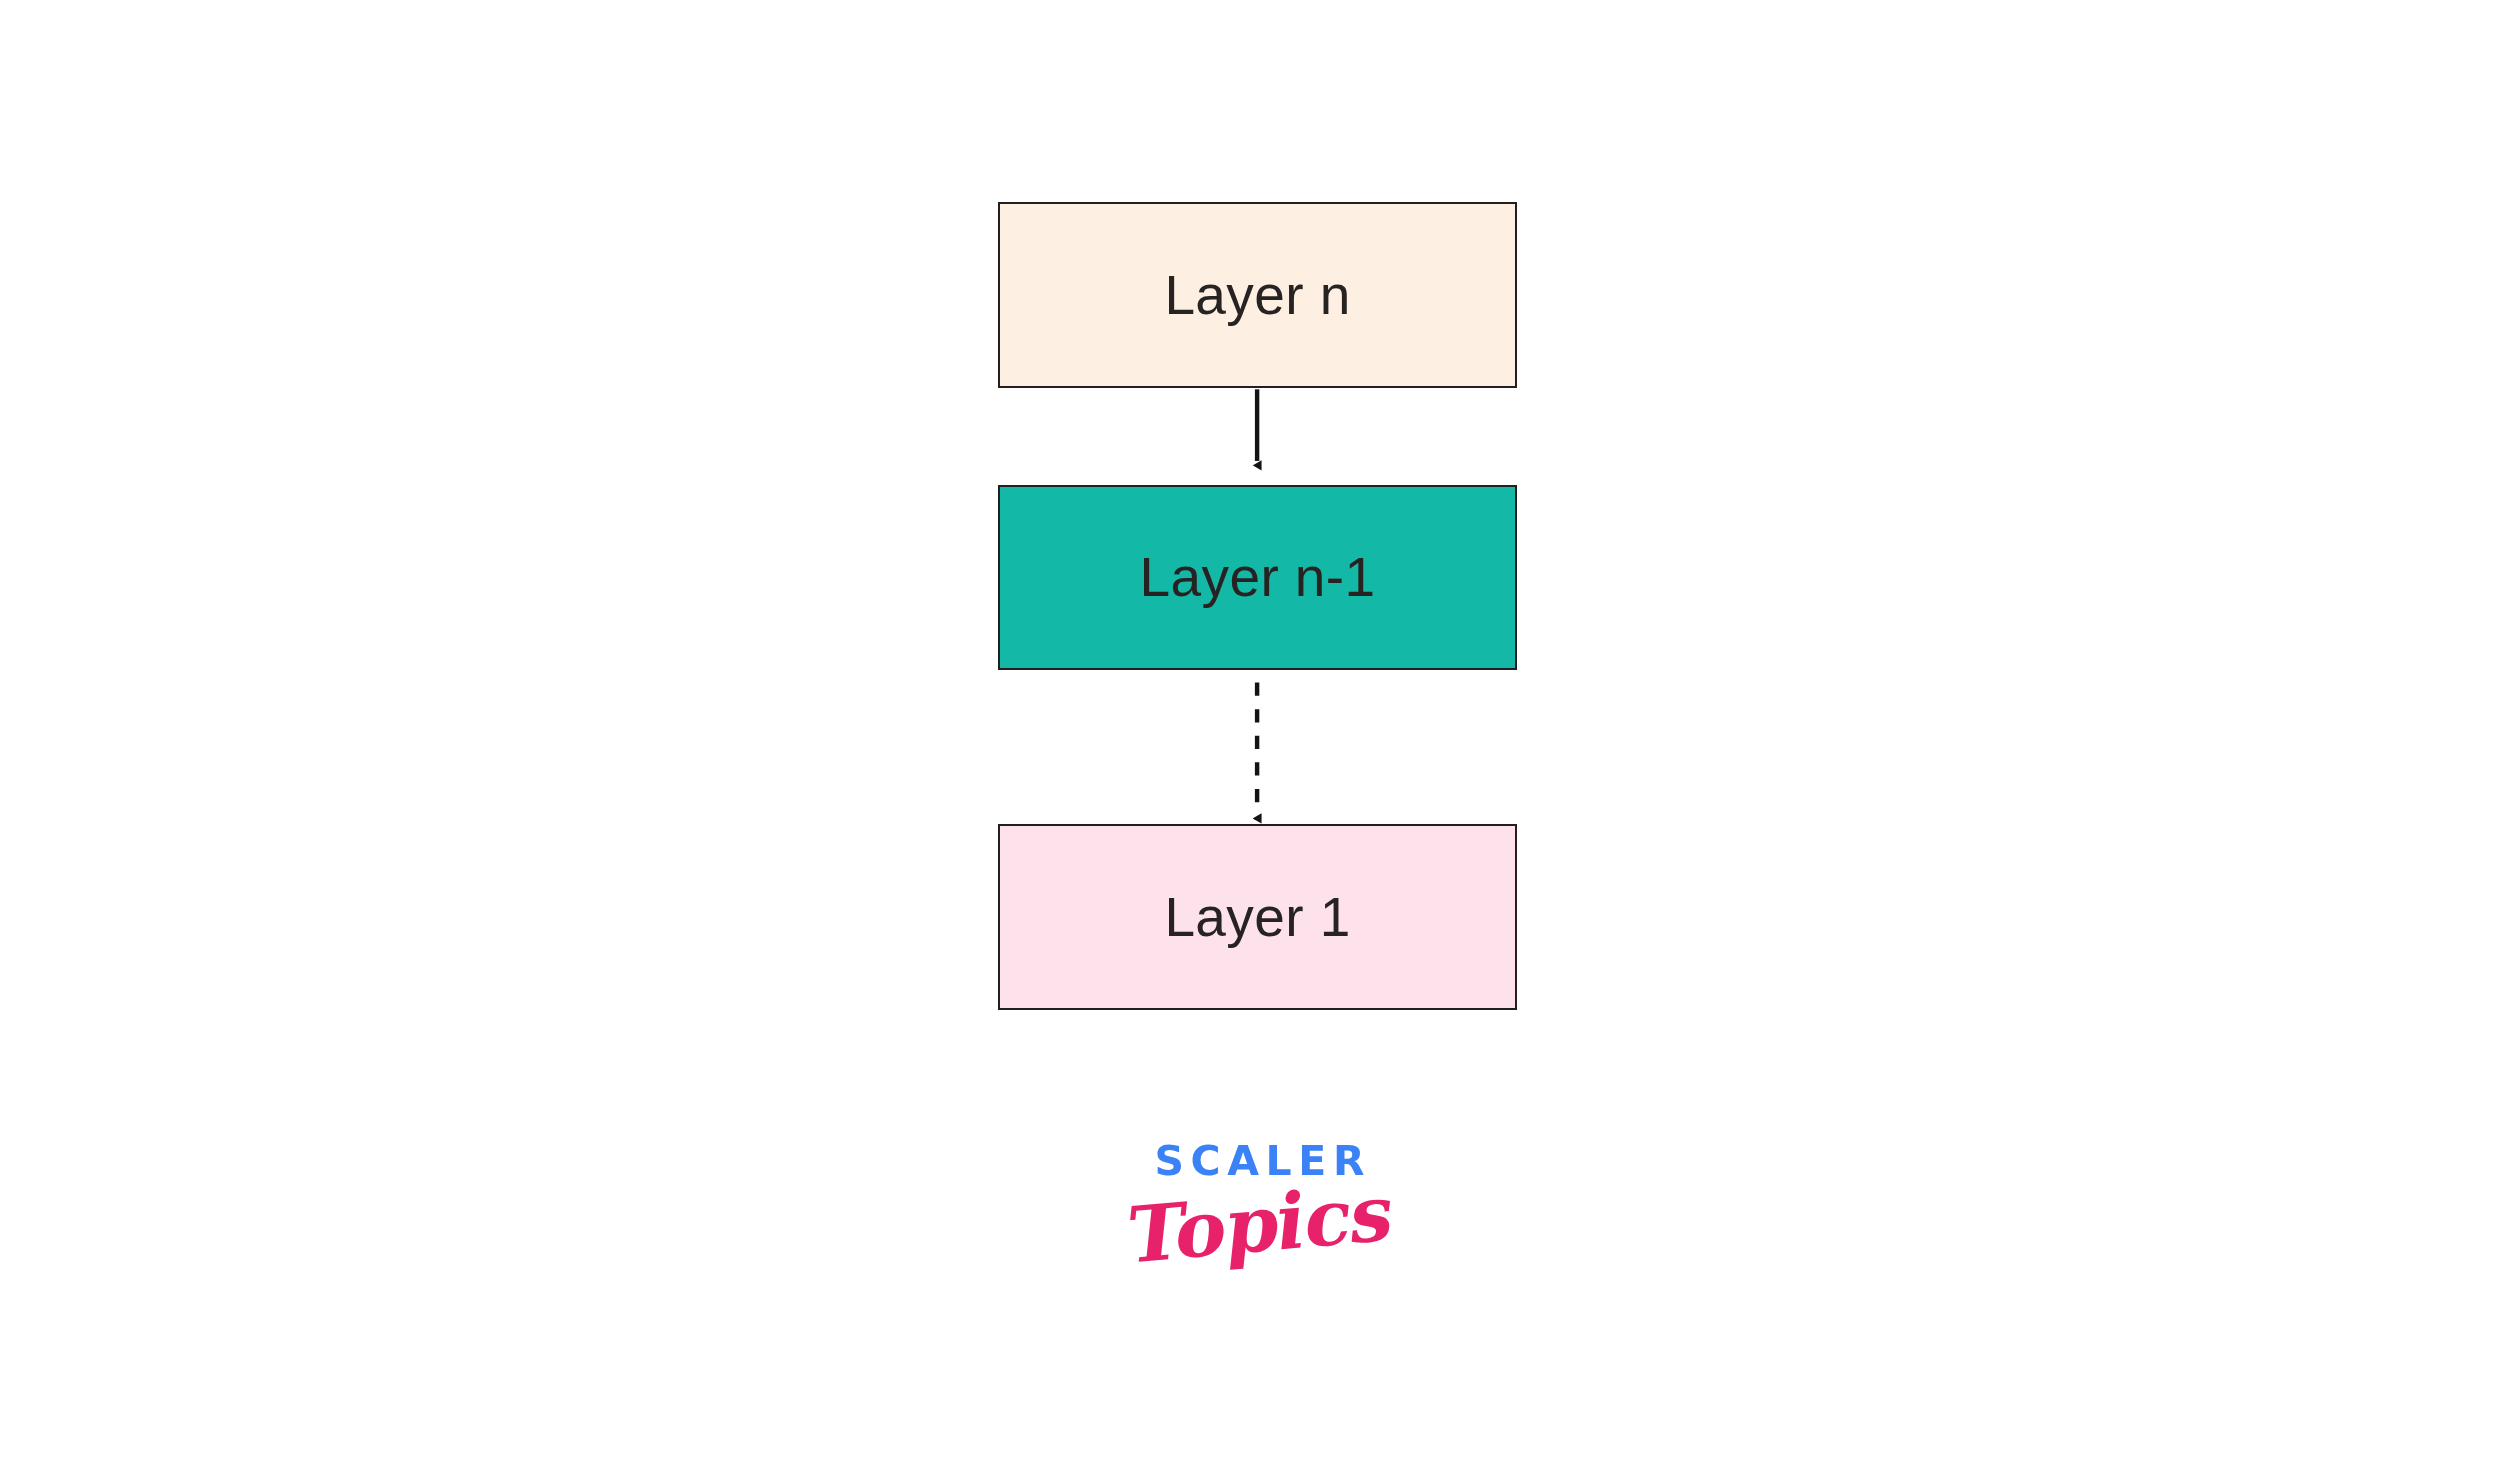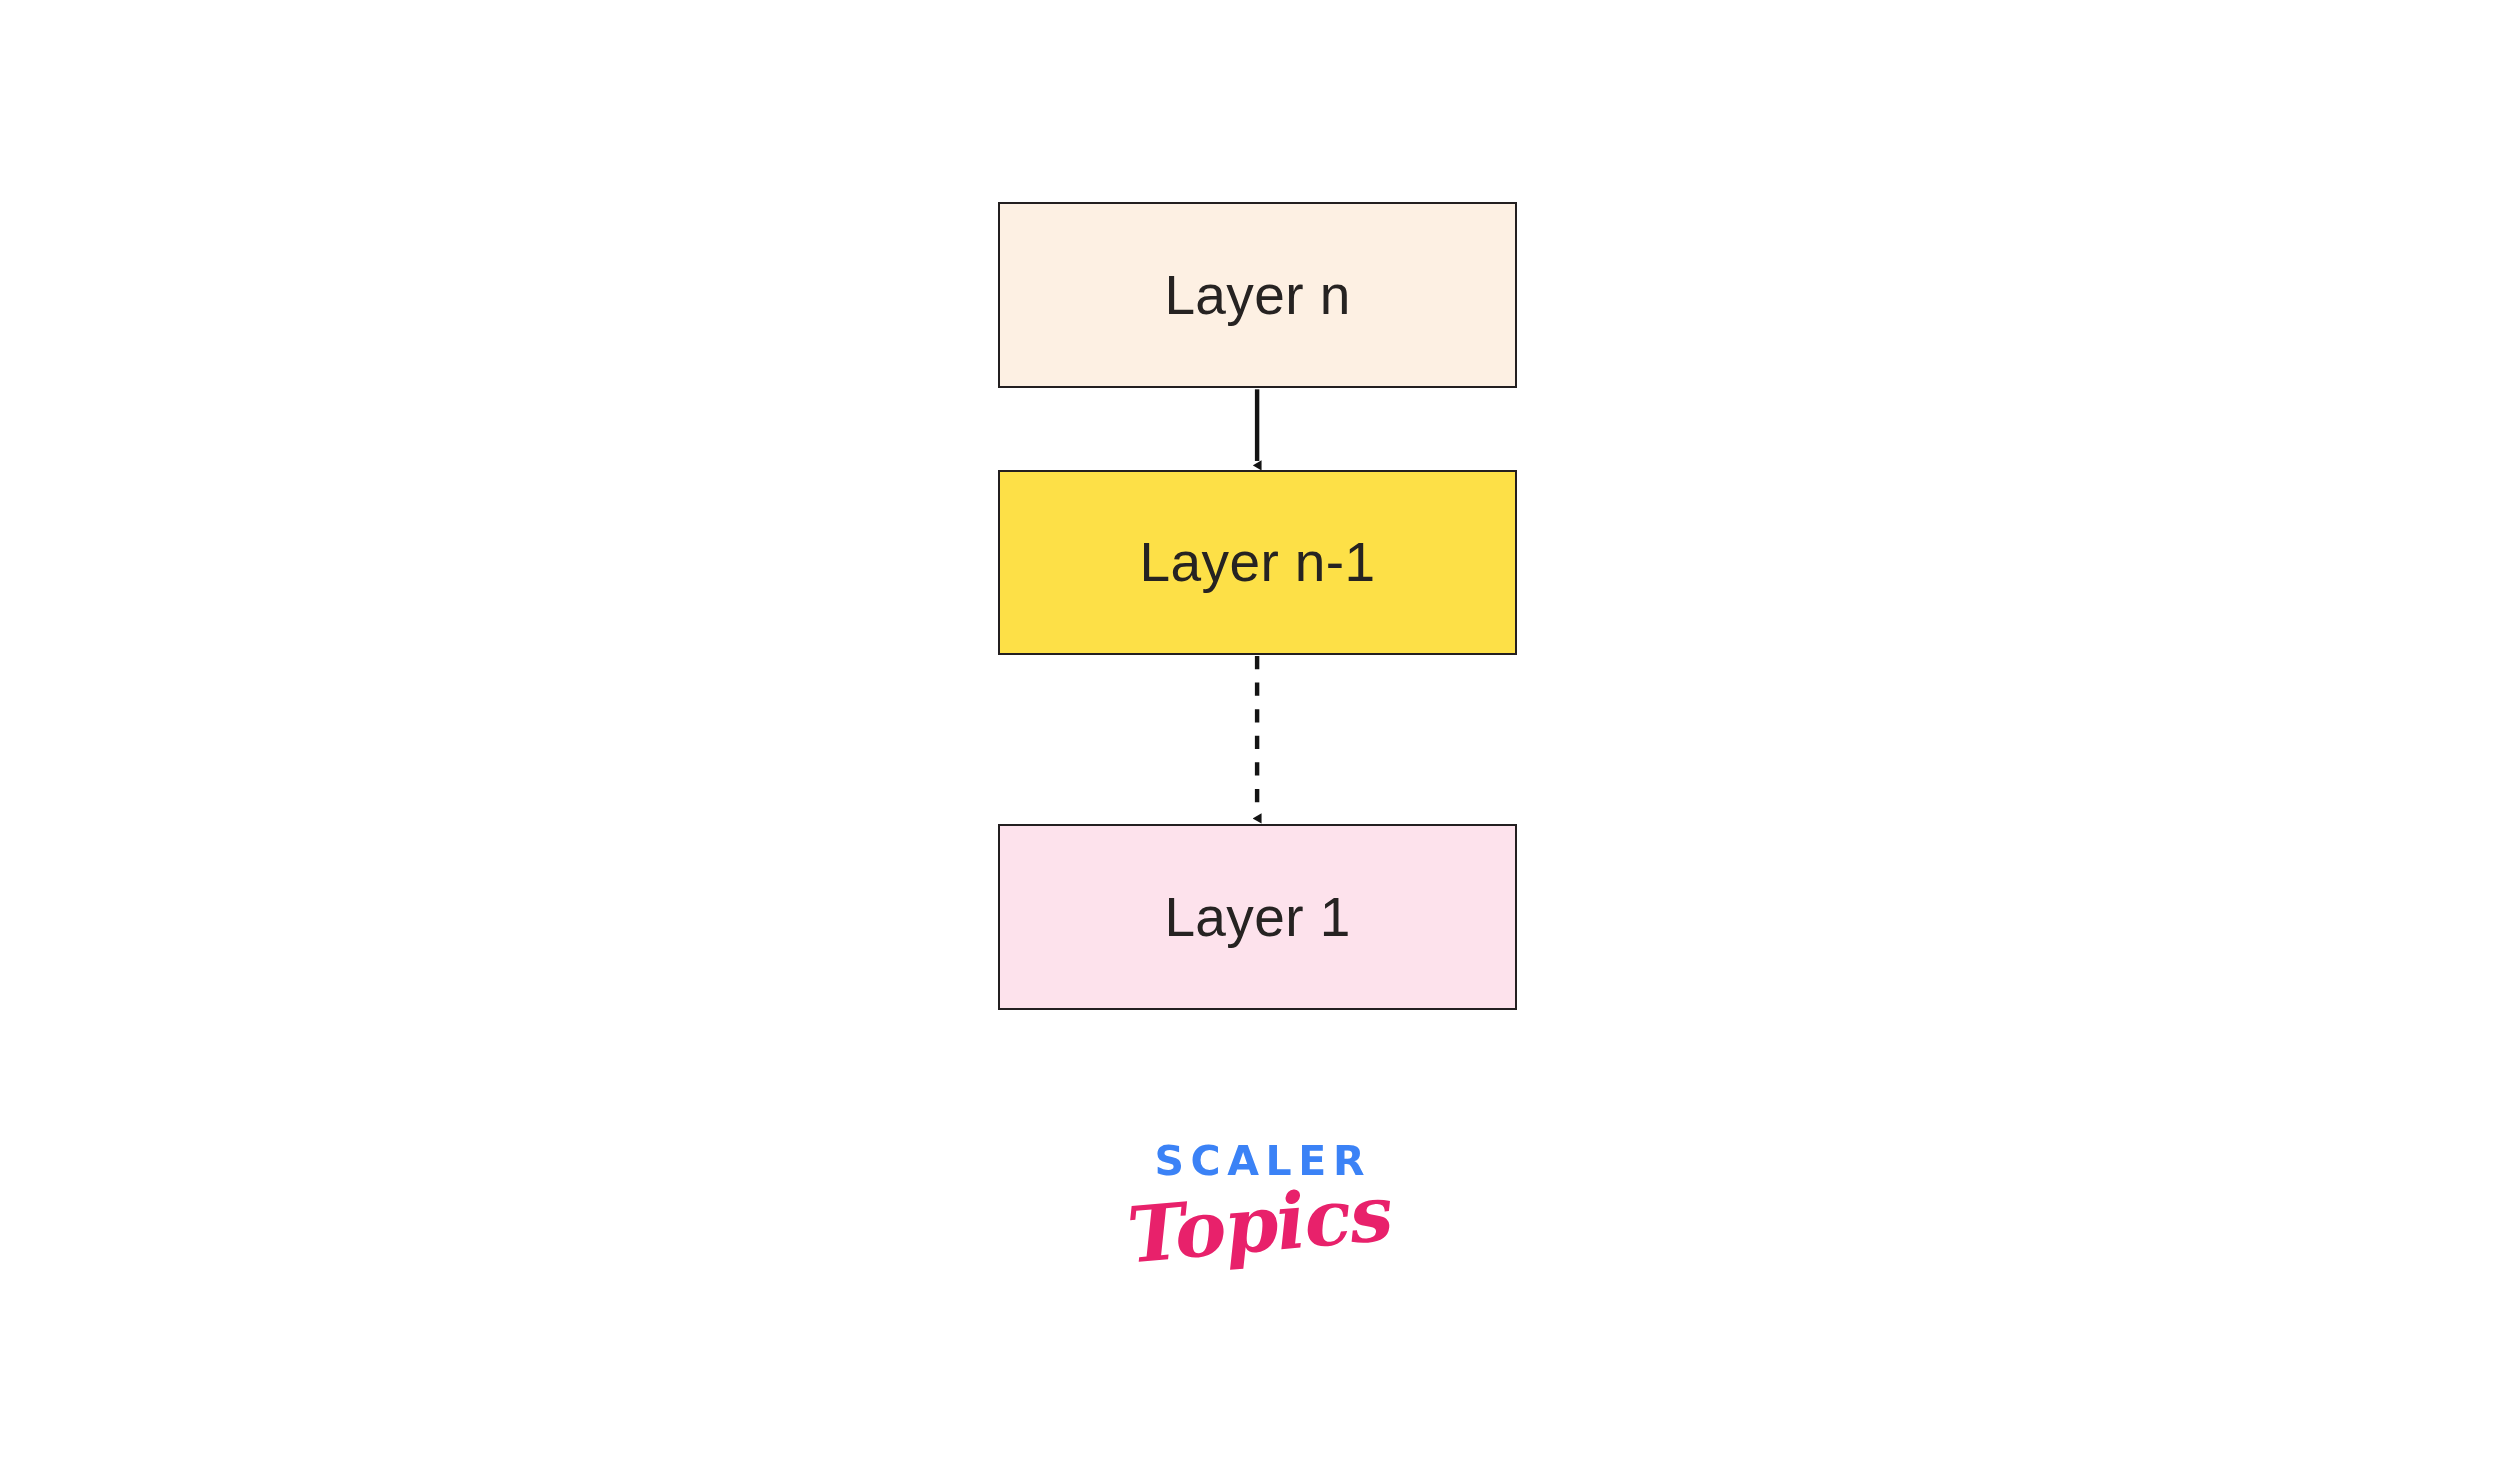--- a/index.html
+++ b/index.html
@@ -44,24 +44,24 @@
 
   #box-layer-n {
     left: 998px;
     top: 202px;
     width: 519px;
     height: 186px;
     background: #fdf0e3;
   }
   #box-layer-n-1 {
     left: 998px;
-    top: 470px;
+    top: 485px;
     width: 519px;
     height: 185px;
-    background: #fde047;
+    background: #14b8a6;
   }
   #box-layer-1 {
     left: 998px;
     top: 824px;
     width: 519px;
     height: 186px;
     background: #fde2ec;
     text-align: right;
   }
 

